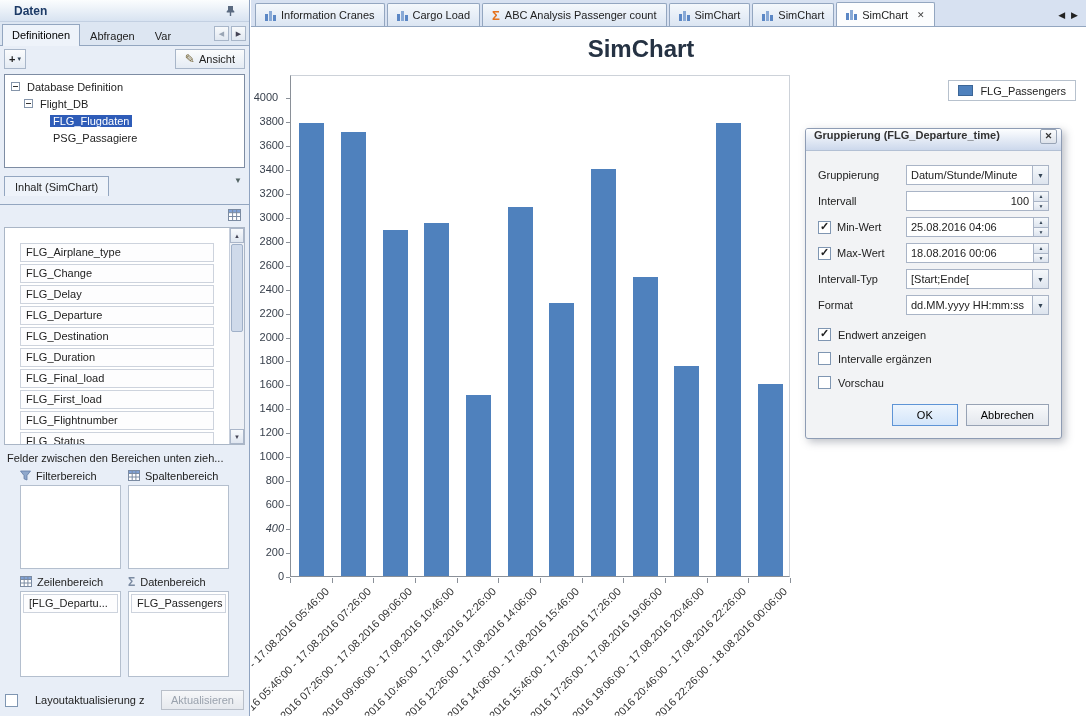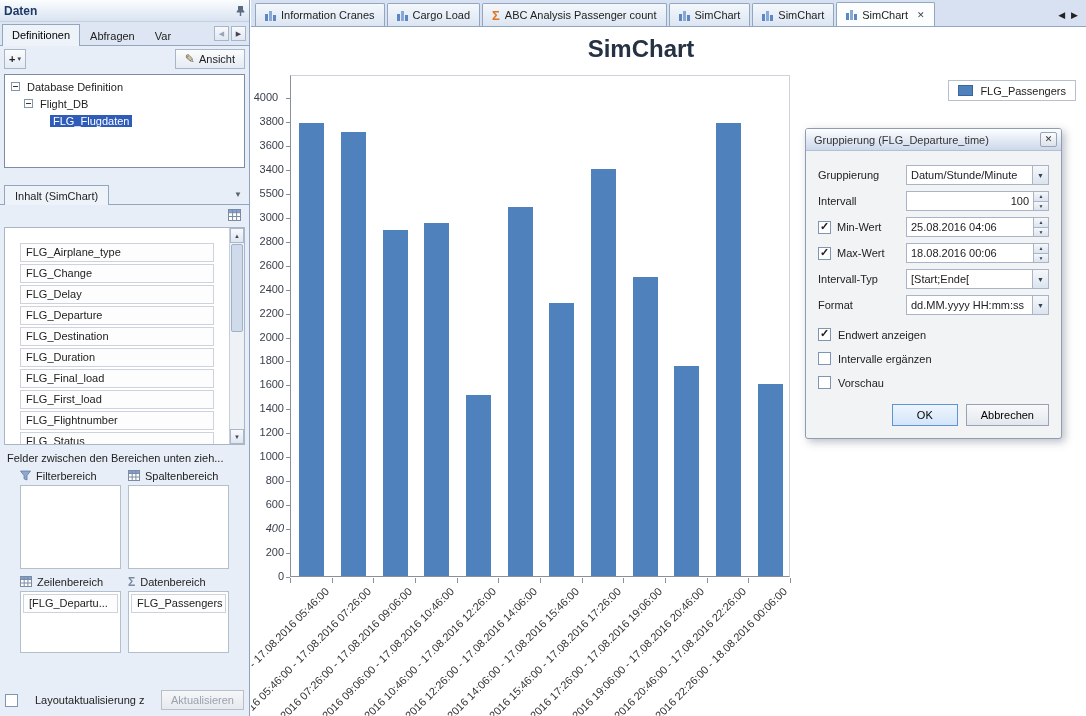--- a/index.html
+++ b/index.html
@@ -1,58 +1,58 @@
 <!DOCTYPE html>
 <html><head>
 <meta charset="utf-8">
 <style>
 *{box-sizing:border-box;margin:0;padding:0}
 html,body{width:1086px;height:716px}
 body{position:relative;overflow:hidden;font-family:"Liberation Sans",sans-serif;font-size:11px;color:#222;background:#fff}
 
 
 .panel{position:absolute;left:0;top:0;width:250px;height:716px;background:#e8eef7;border-right:1px solid #8fa3c0;display:flex;flex-direction:column}
-.panel-header{height:22px;display:flex;align-items:center;padding:0 4px;background:linear-gradient(#fbfdfe,#d8e3f1);border-bottom:1px solid #c3d0e2;font-weight:bold;font-size:12px;color:#1c3a66;flex:0 0 22px}
+.panel-header{height:22px;display:flex;align-items:center;padding:0 14px;background:linear-gradient(#fbfdfe,#d8e3f1);border-bottom:1px solid #c3d0e2;font-weight:bold;font-size:12px;color:#1c3a66;flex:0 0 22px}
 .pin{margin-left:auto;cursor:pointer;display:flex}
 .ptabs{display:flex;align-items:flex-end;height:24px;border-bottom:1px solid #93a6c0;padding-left:2px;background:#dde6f2;flex:0 0 24px}
 .ptab{padding:4px 9px 3px;border:1px solid transparent;border-bottom:none;cursor:pointer;white-space:nowrap}
 .ptab.active{background:#eef3fa;border-color:#93a6c0;margin-bottom:-1px;padding-bottom:5px;color:#000}
 .ptab-nav{margin-left:auto;display:flex;gap:2px;padding:0 3px 4px}
 .navsq{width:15px;height:15px;border:1px solid #a8b6c9;background:linear-gradient(#f8fafc,#e1e8f1);font-size:7px;display:flex;align-items:center;justify-content:center;color:#445;cursor:pointer}
 .navsq.dim{color:#9aa6b5}
 .toolbar{height:26px;display:flex;align-items:center;padding:2px 4px;gap:4px;flex:0 0 26px}
 .addbtn{display:flex;align-items:center;gap:2px;border:1px solid #a8b6c9;background:linear-gradient(#fbfcfd,#e4ebf4);height:20px;padding:0 4px;cursor:pointer;font-weight:bold}
 .caret{font-size:7px;color:#345;font-weight:normal}
 .ansicht{margin-left:auto;display:flex;align-items:center;gap:4px;border:1px solid #a8b6c9;background:linear-gradient(#fbfcfd,#e4ebf4);height:20px;padding:0 9px;cursor:pointer}
 .pencil{color:#6b5a2a;font-size:12px}
 .treebox{margin:2px 4px;height:94px;background:#fff;border:1px solid #7d8ca3;padding:3px 2px;overflow:hidden;flex:0 0 94px}
 .tree-row{display:flex;align-items:center;height:17px;gap:4px;cursor:pointer}
 .expander{width:9px;height:9px;border:1px solid #8595aa;background:#fff;position:relative;flex:0 0 9px;cursor:pointer}
 .expander::after{content:"";position:absolute;left:1px;right:1px;top:3px;height:1px;background:#333}
 .exsp{width:9px;flex:0 0 9px}
 .tree-label{padding:0 3px;white-space:nowrap}
 .tree-label.selected{background:#2e5cb8;color:#fff}
-.content-tab-row{margin-top:6px;height:23px;display:flex;align-items:flex-end;border-bottom:1px solid #93a6c0;padding:0 4px;flex:0 0 29px}
+.content-tab-row{margin-top:6px;height:23px;display:flex;align-items:flex-start;border-bottom:1px solid #93a6c0;padding:0 4px;flex:0 0 29px}
 .content-tab{background:#eef3fa;border:1px solid #93a6c0;border-bottom:none;padding:4px 10px 3px;margin-bottom:-1px;white-space:nowrap}
 .content-dd{margin-left:auto;color:#566;font-size:8px;padding:0 3px 5px;cursor:pointer}
 .gridrow{height:20px;display:flex;justify-content:flex-end;align-items:center;padding:2px 8px;flex:0 0 20px}
 .gridbtn{cursor:pointer;display:flex}
 .fieldwrap{margin:2px 4px 0;height:218px;display:flex;border:1px solid #aab6c6;background:#fff;flex:0 0 218px}
 .fieldlist{flex:1;overflow:hidden;padding:15px}
 .chip{border:1px solid #cdd3dd;background:#fdfdfe;height:19px;line-height:17px;padding:0 5px;margin-bottom:2px;cursor:grab;white-space:nowrap;overflow:hidden}
 .vscroll{width:15px;background:#eef1f6;border-left:1px solid #c6cedb;display:flex;flex-direction:column;flex:0 0 15px}
 .sarrow{height:15px;border:1px solid #aab6c9;background:linear-gradient(#f8fafc,#dfe6f0);font-size:6px;display:flex;align-items:center;justify-content:center;color:#445;cursor:pointer;flex:0 0 15px}
 .sarrow.bottom{margin-top:auto}
 .sthumb{margin:1px;height:88px;background:#cfdaea;border:1px solid #9fb0c8;border-radius:2px;cursor:grab}
 .hint{padding:7px 7px 3px;white-space:nowrap;overflow:hidden}
 .areas{display:grid;grid-template-columns:1fr 1fr;column-gap:7px;margin:0 20px}
 .arealabel{display:flex;align-items:center;gap:5px;height:18px;white-space:nowrap;overflow:hidden}
 .arealabel.second{margin-top:4px}
 .areabox{background:#fff;border:1px solid #b4bfce;height:84px;padding:2px;overflow:hidden}
-.areabox.tall{height:62px}
+.areabox.tall{height:86px}
 .pfooter{margin-top:auto;display:flex;align-items:center;gap:17px;padding:4px 5px 6px}
 .cb{width:13px;height:13px;border:1px solid #7f96b2;background:#fff;flex:0 0 13px;position:relative;cursor:pointer}
 .cb.checked::after{content:"✓";position:absolute;left:1px;top:-2px;font-size:11px;font-weight:bold;color:#222}
 .pfooter .lbl{white-space:nowrap;overflow:hidden;flex:1}
 .btn-dis{border:1px solid #b9bfc9;background:linear-gradient(#f6f7f9,#e6e9ee);color:#9aa2ad;padding:3px 9px;cursor:default;font-family:inherit;font-size:11px}
 
 
 .main{position:absolute;left:251px;top:0;right:0;bottom:0}
 .tabbar{height:27px;background:#d7e1f1;border-bottom:1px solid #93a6c0;display:flex;align-items:flex-end;padding:3px 4px 0}
 .ttab{display:flex;align-items:center;gap:5px;height:23px;padding:0 9px;margin-right:2px;border:1px solid #93a6c0;border-bottom:none;border-radius:2px 2px 0 0;background:linear-gradient(#f4f8fc,#dbe5f2);cursor:pointer;white-space:nowrap}
@@ -68,21 +68,21 @@
 .lswatch{width:15px;height:11px;border:1px solid #3c6697}
 .plot{position:absolute;left:39px;top:48px;width:500px;height:502px;border:1px solid #cdd2d9;border-left:1px solid #8a9098;border-bottom:1px solid #8a9098}
 .bar{position:absolute;bottom:0;width:25px;cursor:pointer}
 .ylab{position:absolute;width:36px;text-align:right;color:#39414d}
 .ytick{position:absolute;width:4px;height:1px;background:#8a9098}
 .xtick{position:absolute;width:1px;height:5px;background:#8a9098}
 .xlab{position:absolute;white-space:nowrap;color:#333;transform:rotate(-45deg);transform-origin:100% 0}
 
 
 .dialog{position:absolute;left:805px;top:128px;width:257px;background:#f2f3f5;border:1px solid #8e9cb4;border-radius:3px;box-shadow:3px 3px 9px rgba(60,70,90,.35)}
-.dlg-title{height:22px;display:flex;align-items:center;padding:0 4px 0 8px;background:linear-gradient(#fdfeff,#ccd8ec);border-bottom:1px solid #b3c0d4;border-radius:2px 2px 0 0;font-weight:normal;color:#333}
+.dlg-title{height:22px;display:flex;padding:0 4px 0 8px;background:linear-gradient(#fdfeff,#ccd8ec);border-bottom:1px solid #b3c0d4;border-radius:2px 2px 0 0;font-weight:bold;color:#333}
 .dlg-title .txt{white-space:nowrap;overflow:hidden}
 .dlg-close{margin-left:auto;width:17px;height:15px;border:1px solid #98a4b6;border-radius:2px;background:linear-gradient(#fbfcfd,#dde2ea);font-size:9px;line-height:12px;text-align:center;color:#333;cursor:pointer;flex:0 0 17px}
 .dlg-body{padding:14px 12px 12px}
 .drow{display:flex;align-items:center;height:20px;margin-bottom:6px}
 .dlabel{width:88px;flex:0 0 88px;display:flex;align-items:center;gap:6px;white-space:nowrap}
 .combo,.spin{flex:1;height:20px;background:#fff;border:1px solid #a9b4c6;display:flex;align-items:center;overflow:hidden}
 .cval{padding:0 4px;white-space:nowrap;flex:1;overflow:hidden}
 .cval.right{text-align:right}
 .combo-btn{width:16px;height:100%;border-left:1px solid #a9b4c6;background:linear-gradient(#f5f8fb,#dde4ee);display:flex;align-items:center;justify-content:center;font-size:7px;color:#345;cursor:pointer;flex:0 0 16px}
 .spin-btns{width:15px;height:100%;border-left:1px solid #a9b4c6;display:flex;flex-direction:column;flex:0 0 15px}
@@ -132,20 +132,24 @@
         <span class="expander"></span>
         <span class="tree-label">Database Definition</span>
       </div>
       <div class="tree-row" style="padding-left: 17px;">
         <span class="expander"></span>
         <span class="tree-label">Flight_DB</span>
       </div>
       <div class="tree-row" style="padding-left: 30px;">
         <span class="exsp"></span>
         <span class="tree-label selected">FLG_Flugdaten</span>
+      </div>
+      <div class="tree-row" style="padding-left: 30px;">
+        <span class="exsp"></span>
+        <span class="tree-label">PSG_Passagiere</span>
       </div>
     </div>
 
   <div class="content-tab-row">
     <span class="content-tab">Inhalt (SimChart)</span>
     <span class="content-dd">▼</span>
   </div>
 
   <div class="gridrow">
     <span class="gridbtn">
@@ -341,21 +345,21 @@
       <div class="ylab" style="top: 279.55px; left: -3px;">2200</div>
       <div class="ytick" style="top: 286.55px; left: 35px;"></div>
       <div class="ylab" style="top: 255.6px; left: -3px;">2400</div>
       <div class="ytick" style="top: 262.6px; left: 35px;"></div>
       <div class="ylab" style="top: 231.65px; left: -3px;">2600</div>
       <div class="ytick" style="top: 238.65px; left: 35px;"></div>
       <div class="ylab" style="top: 207.7px; left: -3px;">2800</div>
       <div class="ytick" style="top: 214.7px; left: 35px;"></div>
       <div class="ylab" style="top: 183.75px; left: -3px;">3000</div>
       <div class="ytick" style="top: 190.75px; left: 35px;"></div>
-      <div class="ylab" style="top: 159.8px; left: -3px;">5500</div>
+      <div class="ylab" style="top: 159.8px; left: -3px;">3200</div>
       <div class="ytick" style="top: 166.8px; left: 35px;"></div>
       <div class="ylab" style="top: 135.85px; left: -3px;">3400</div>
       <div class="ytick" style="top: 142.85px; left: 35px;"></div>
       <div class="ylab" style="top: 111.9px; left: -3px;">3600</div>
       <div class="ytick" style="top: 118.9px; left: 35px;"></div>
       <div class="ylab" style="top: 87.95px; left: -3px;">3800</div>
       <div class="ytick" style="top: 94.95px; left: 35px;"></div>
       <div class="ylab" style="top: 64px; left: -3px; text-align: center;">4000</div>
       <div class="ytick" style="top: 71px; left: 35px;"></div>
       <div class="xtick" style="left: 39px; top: 551px;"></div>

